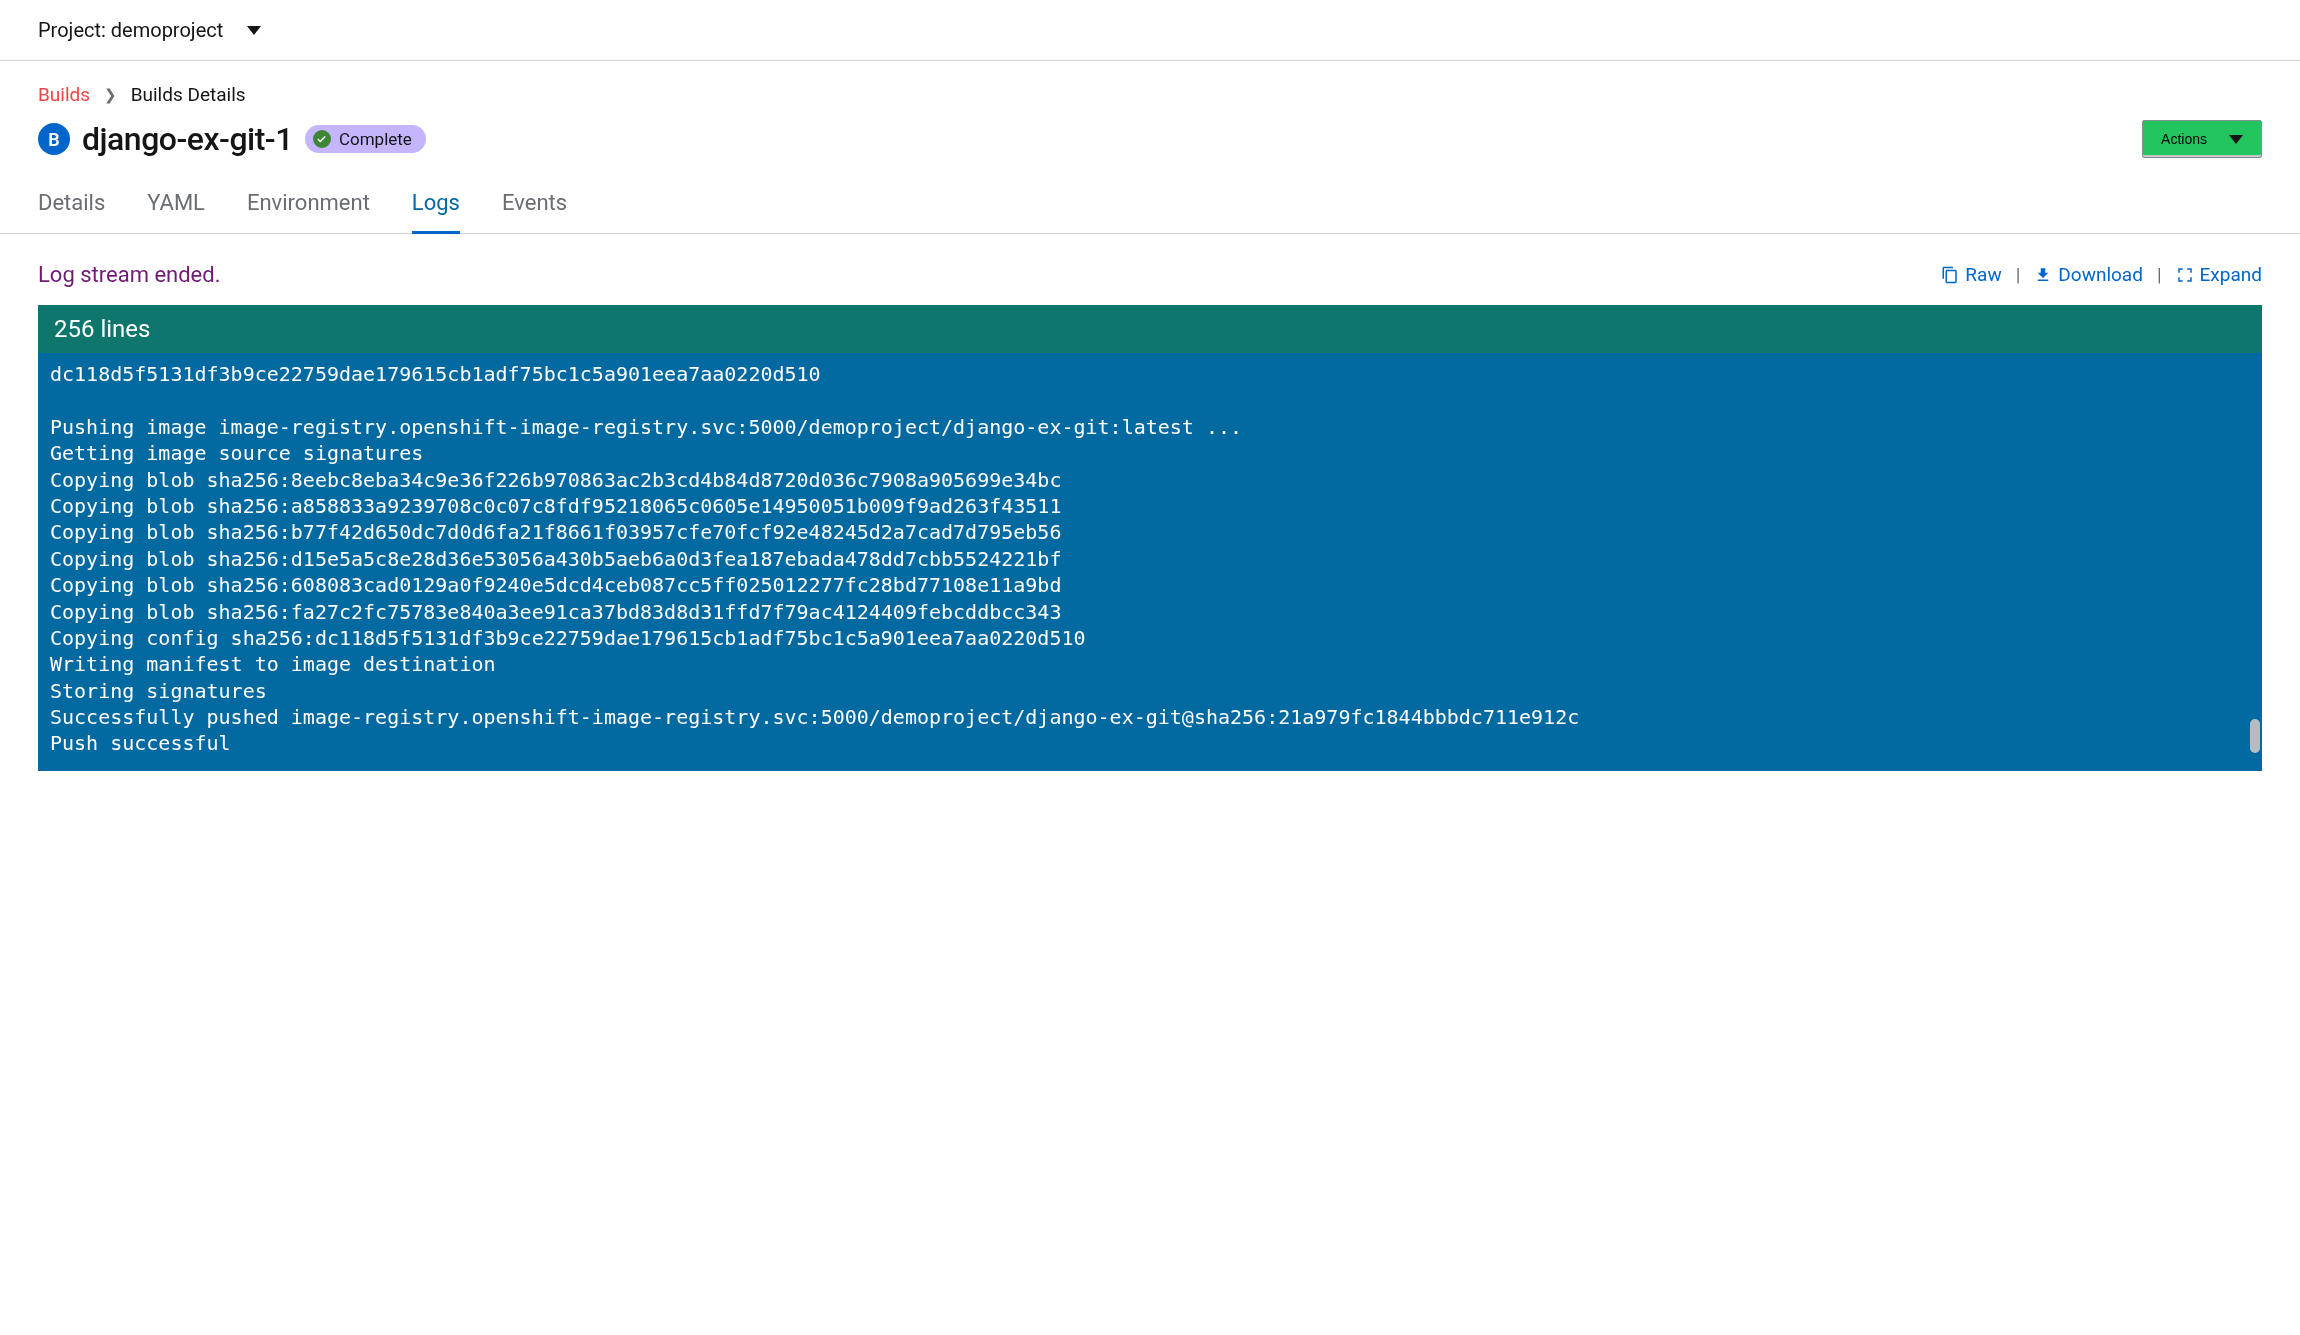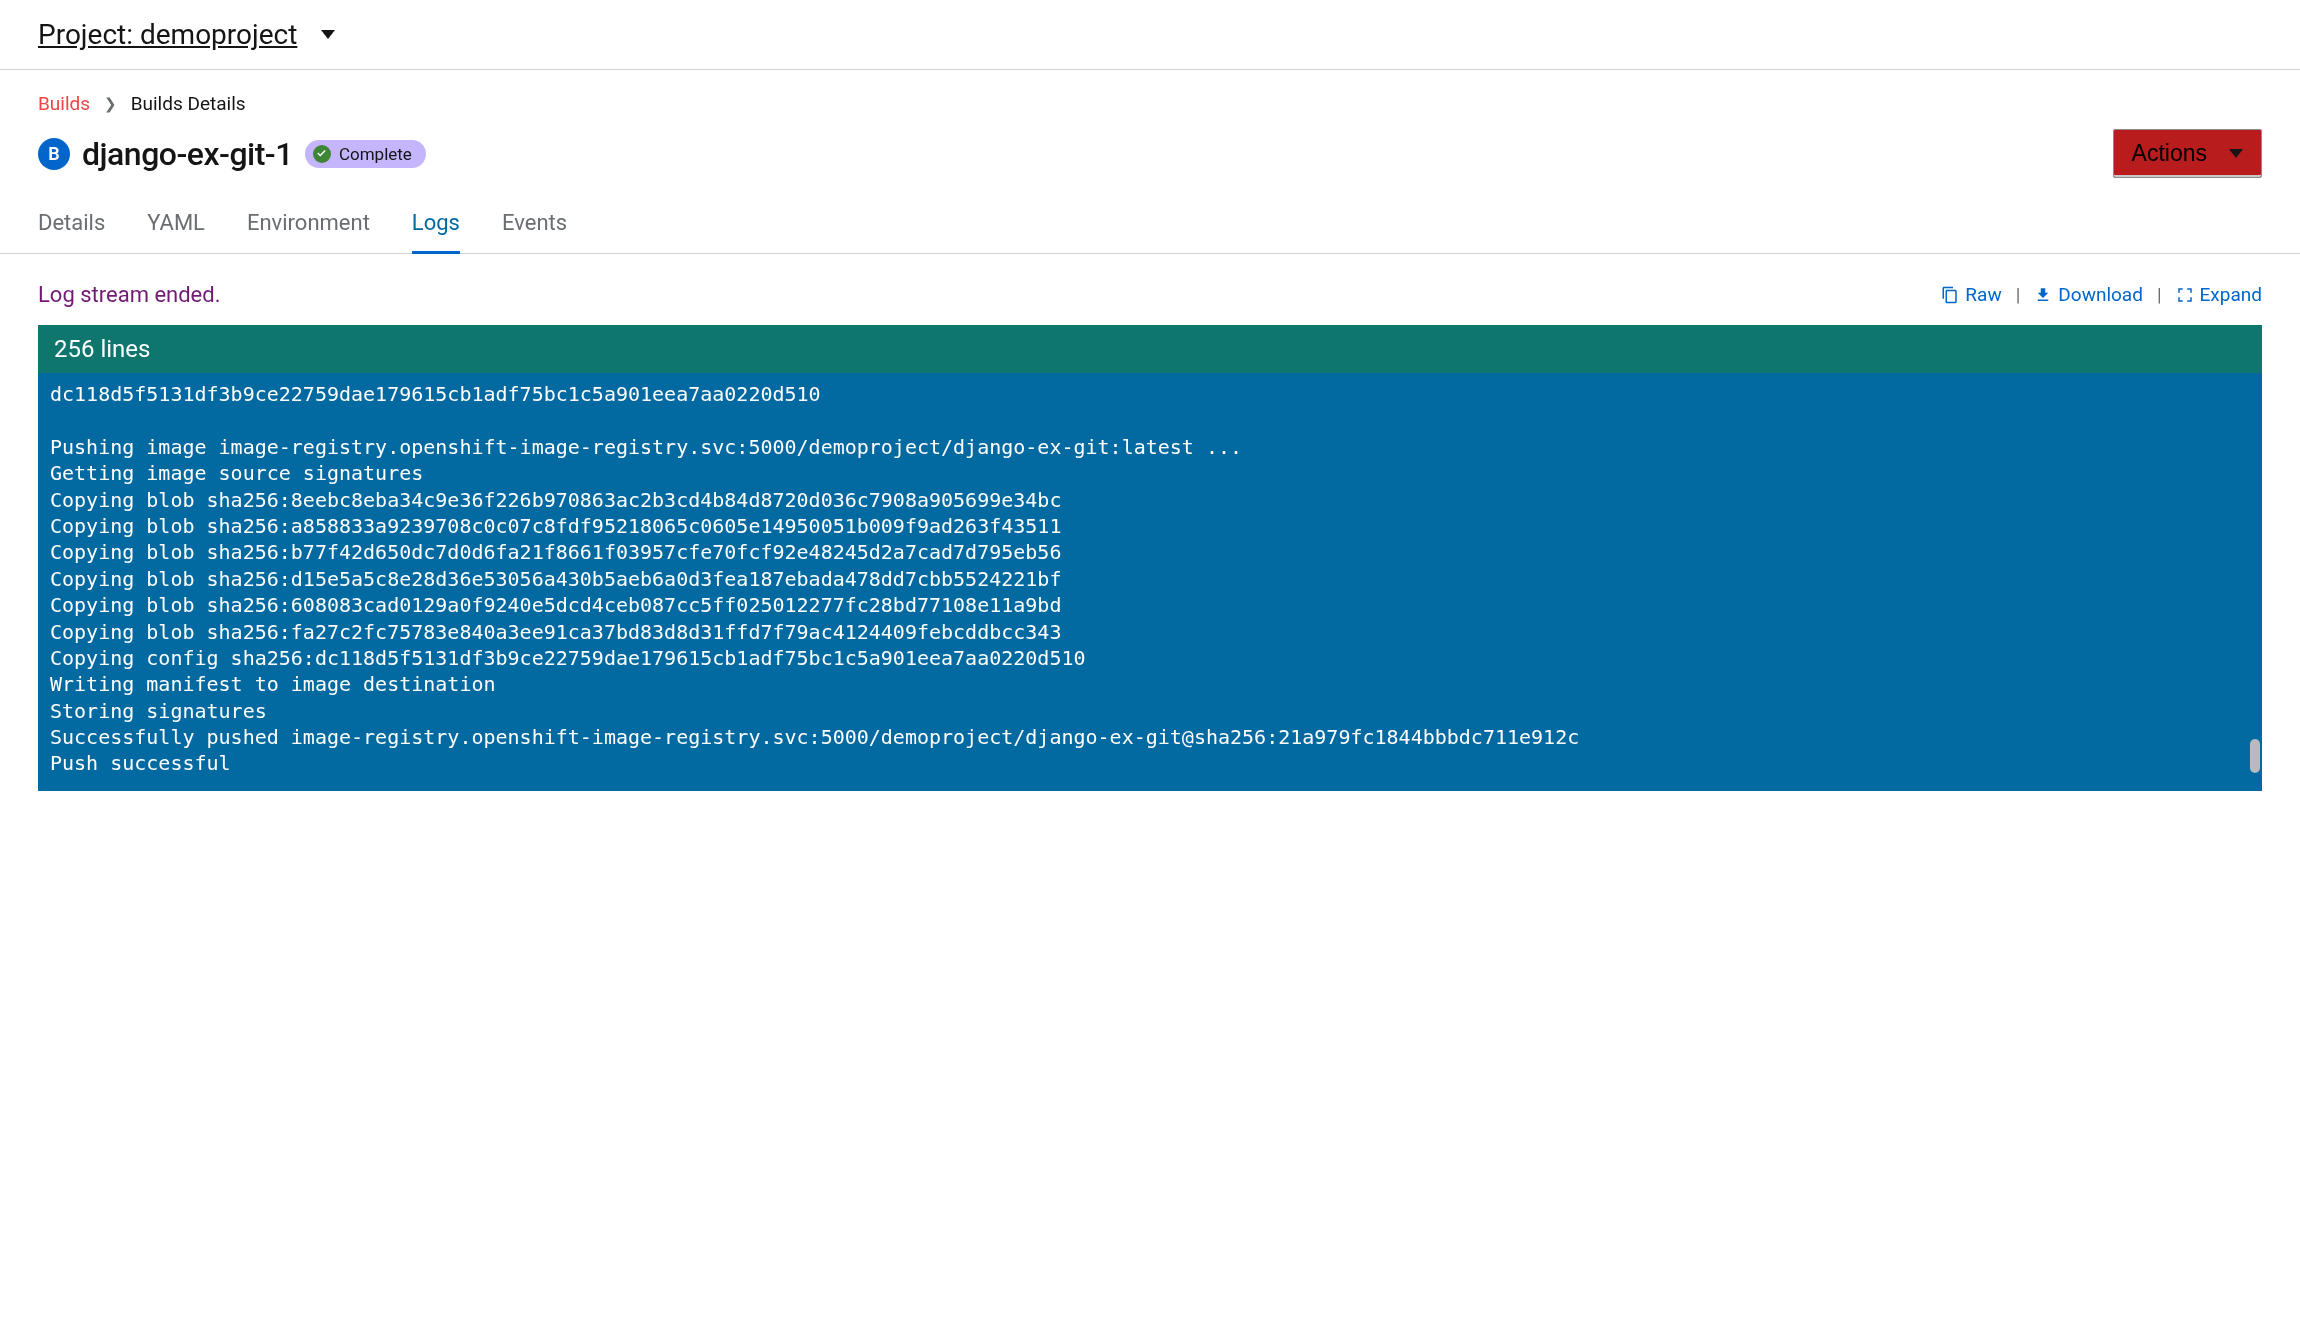--- a/index.html
+++ b/index.html
@@ -10,24 +10,23 @@
     font-size: 16px;
   }
   .project-bar {
     padding: 18px 38px;
     border-bottom: 1px solid #d2d2d2;
     display: flex;
     align-items: center;
     gap: 24px;
   }
   .project-label {
-    font-size: 28px;
+    font-size: 20px;
     font-weight: 400;
     color: #151515;
-    text-decoration: underline;
   }
   .caret-down {
     display: inline-block;
     width: 0; height: 0;
     border-left: 7px solid transparent;
     border-right: 7px solid transparent;
     border-top: 9px solid #151515;
   }
   .content-header {
     padding: 22px 38px 0 38px;
@@ -86,23 +85,23 @@
     display: inline-flex;
     align-items: center;
     justify-content: center;
   }
   .check-circle svg { width: 11px; height: 11px; fill: #fff; }
   .actions-btn {
     display: inline-flex;
     align-items: center;
     gap: 22px;
     border: 1px solid #8a8d90;
-    background: #b91c1c;
+    background: #22c55e;
     padding: 10px 18px;
-    font-size: 23px;
+    font-size: 14px;
     cursor: pointer;
     border-radius: 2px;
     box-shadow: inset 0 -2px 0 #c7c7c7;
   }
   .tabs {
     display: flex;
     gap: 42px;
     padding: 0 38px;
     border-bottom: 1px solid #d2d2d2;
   }

